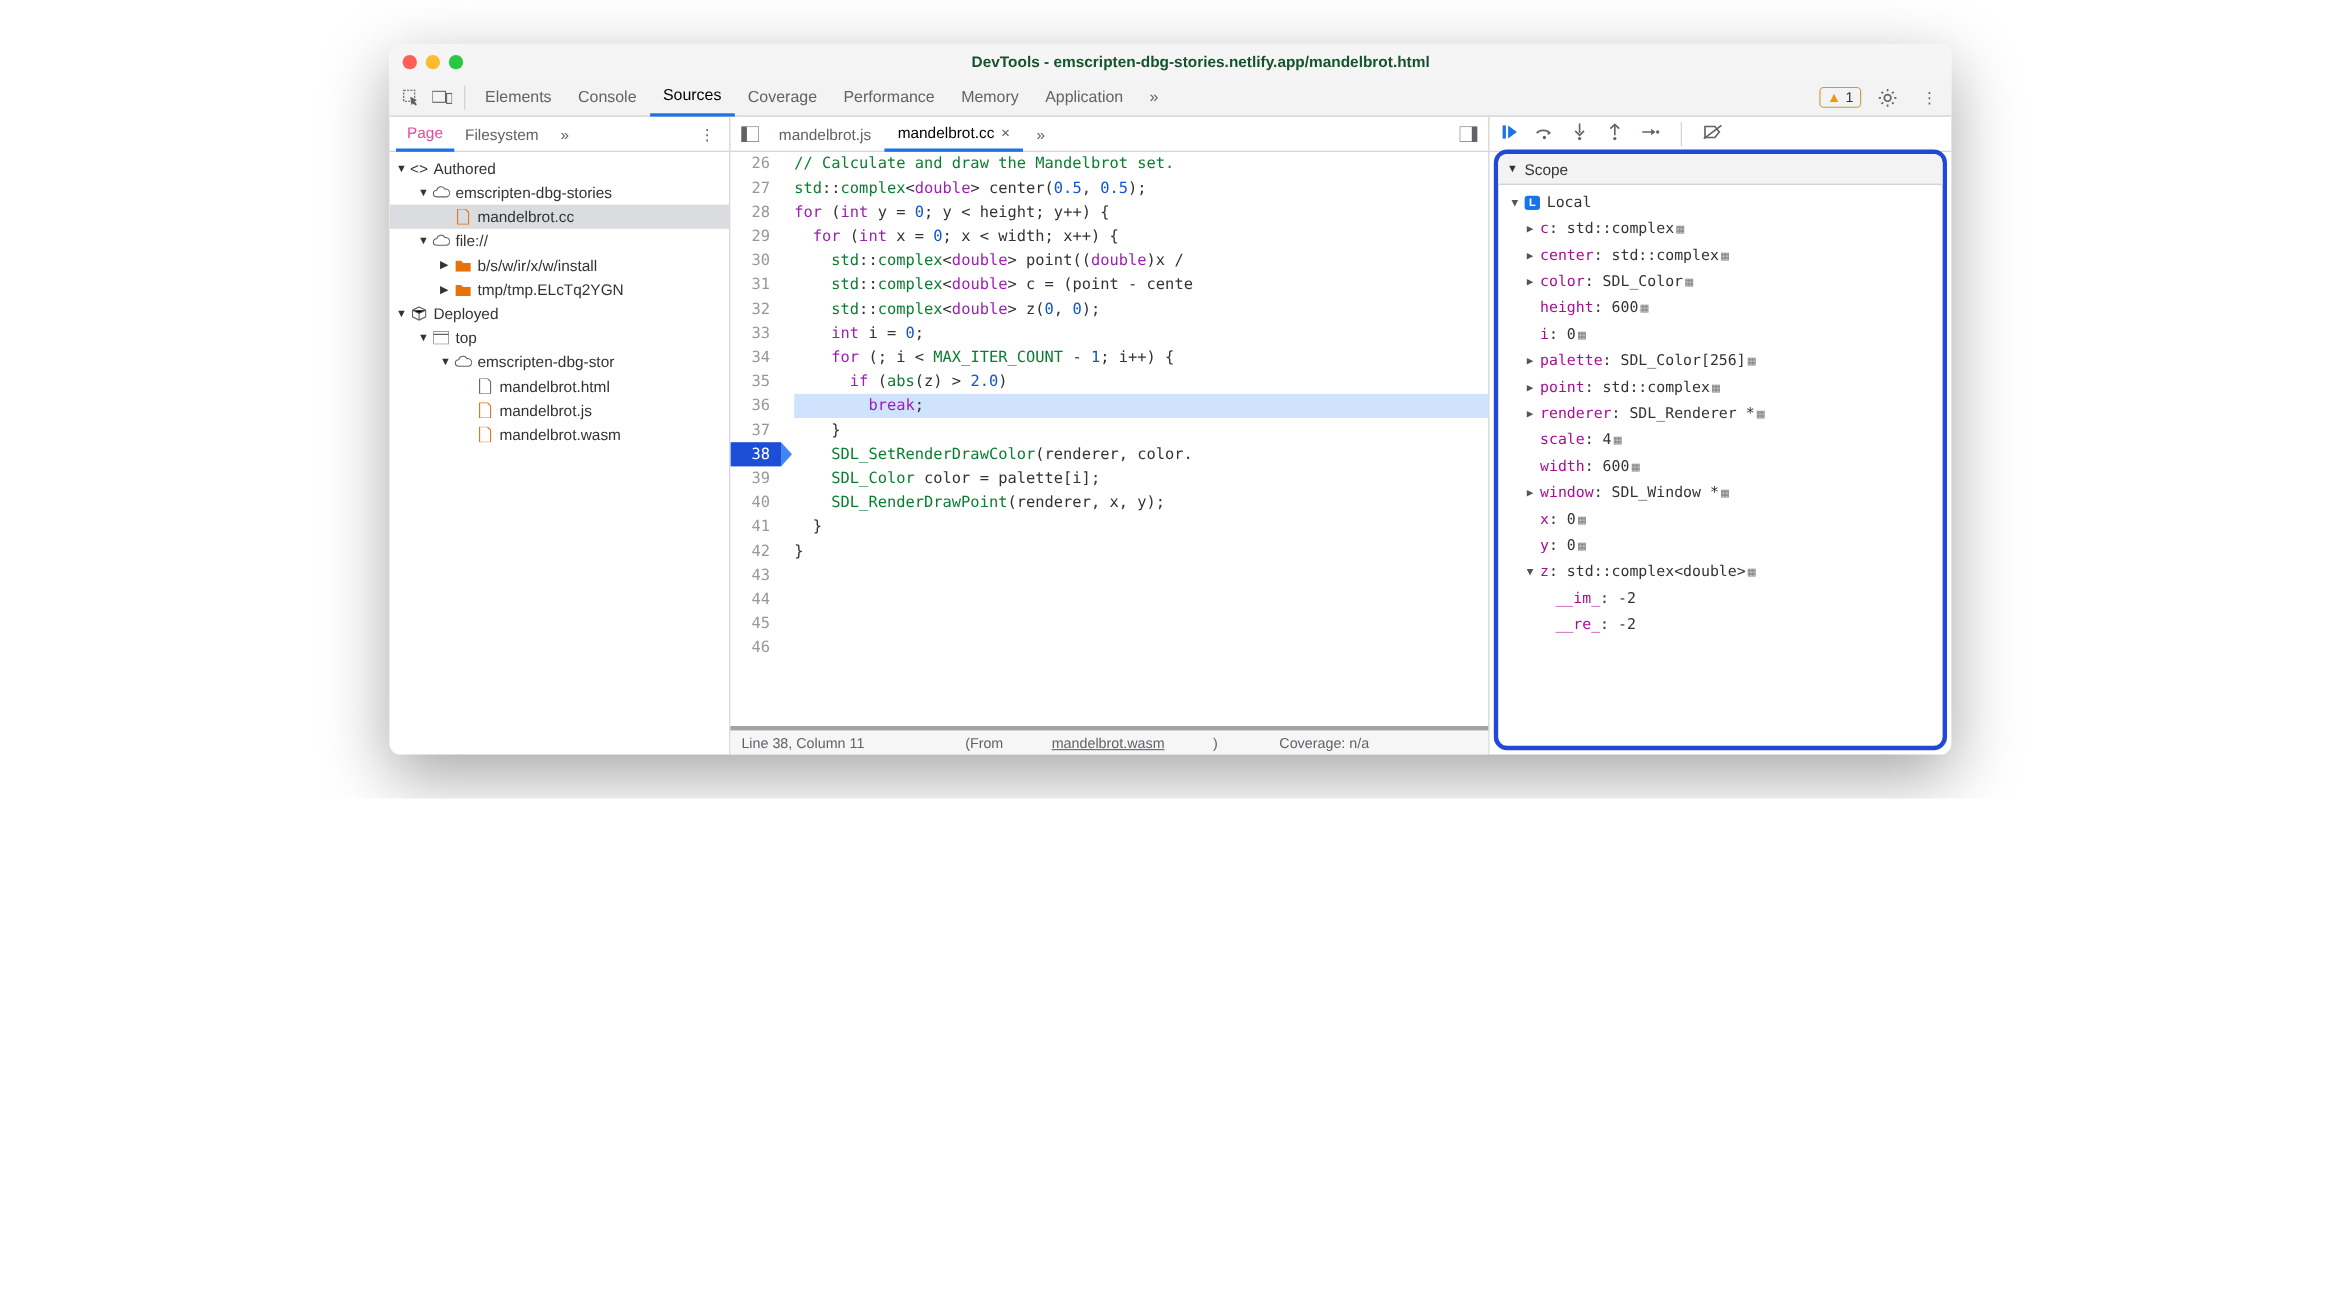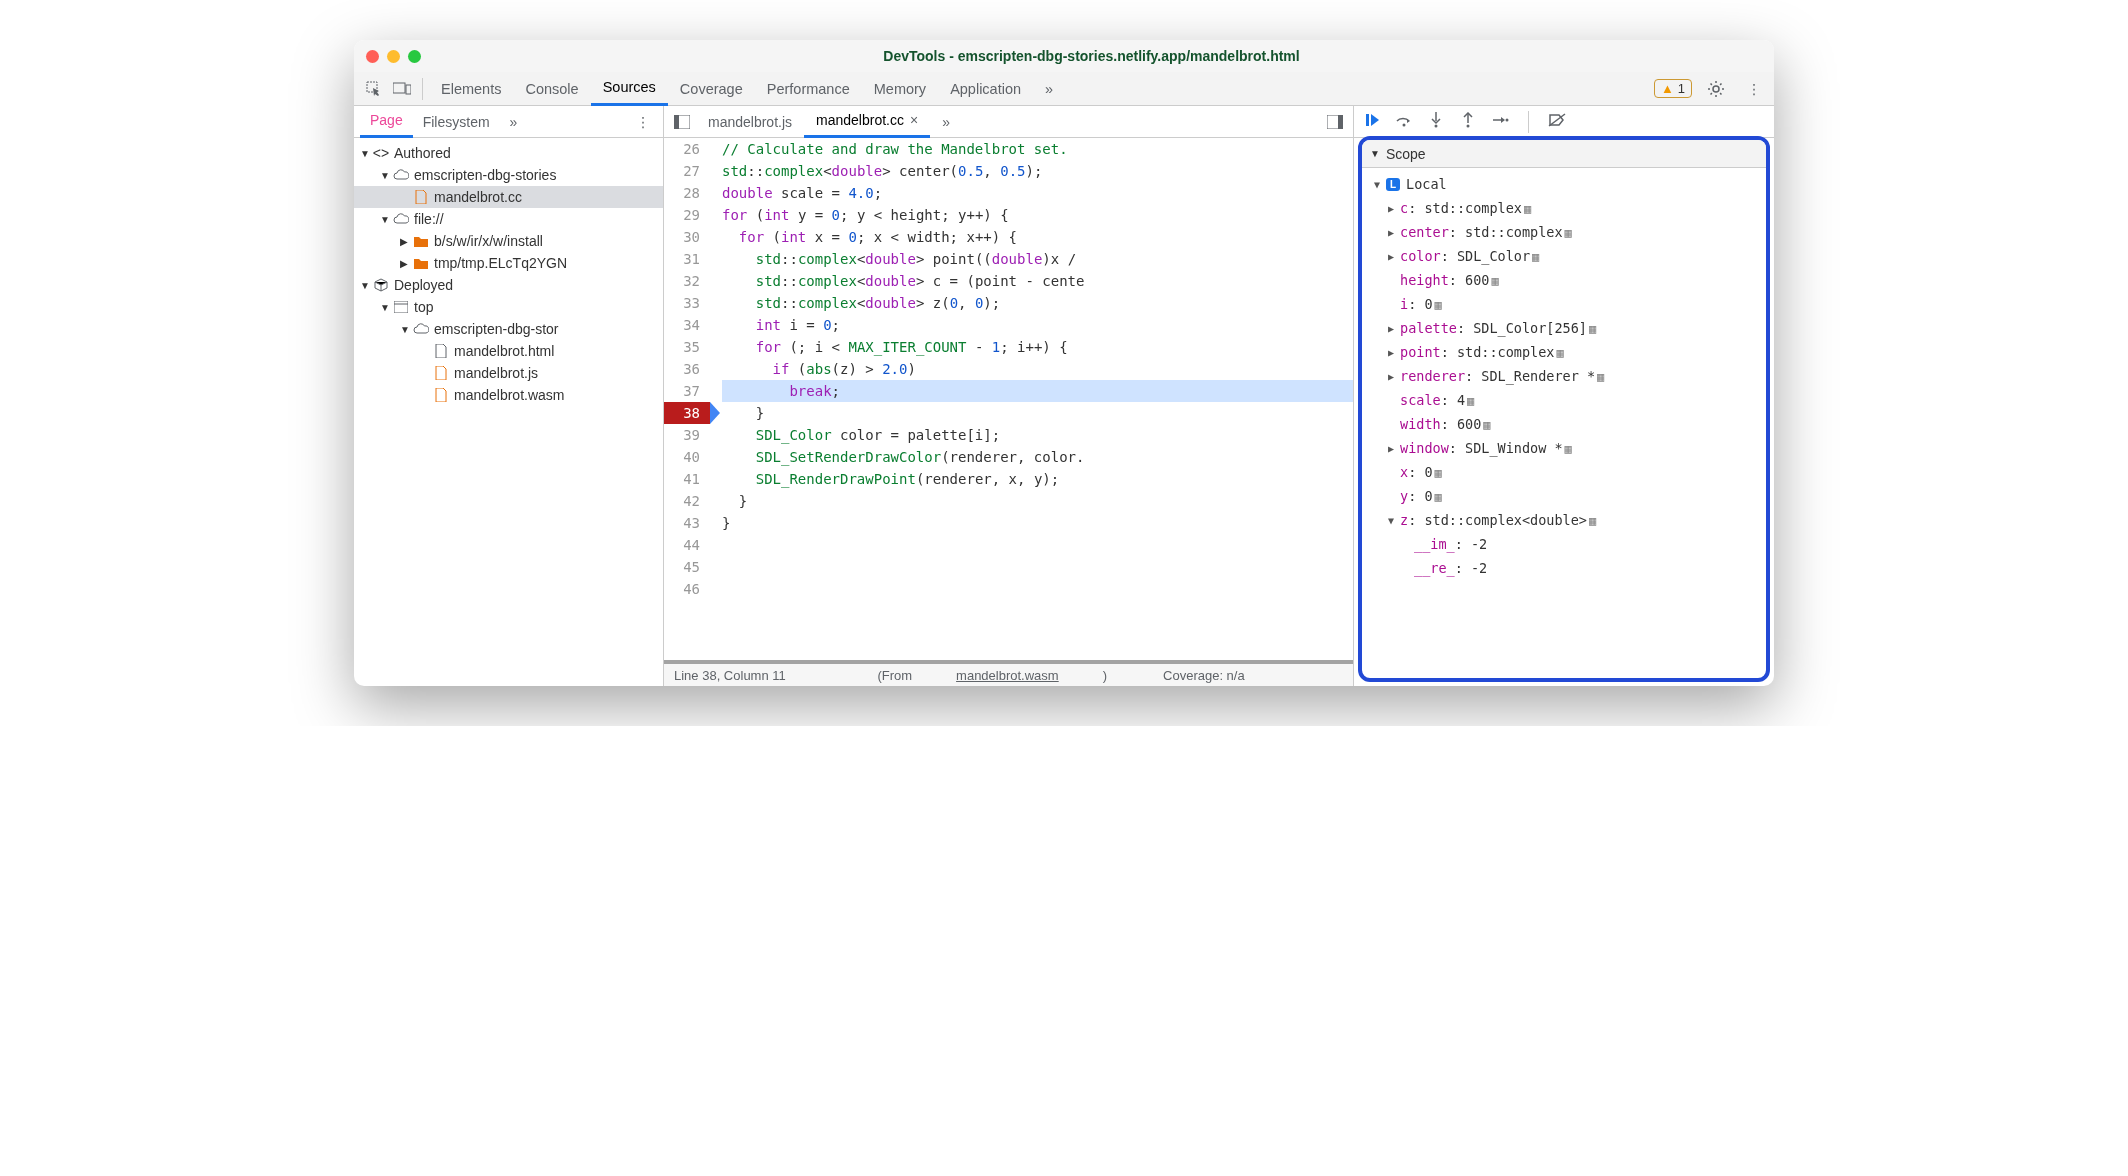--- a/index.html
+++ b/index.html
@@ -106,21 +106,21 @@
 .folder-orange { color: #e8710a; }
 .file-orange { color: #e8710a; }
 .file-grey { color: #5f6368; }
 .center { flex: 1; display: flex; flex-direction: column; border-right: 1px solid #ccc; }
 .file-tabs { display: flex; align-items: center; height: 32px; border-bottom: 1px solid #ccc; padding: 0 4px; }
 .file-tab { padding: 0 12px; height: 32px; display: flex; align-items: center; gap: 6px; color: #5f6368; cursor: pointer; font-size: 14px;}
 .file-tab.active { color: #000; border-bottom: 3px solid #1a73e8; }
 .file-tab .close { color: #5f6368; font-size: 14px; }
 .editor { flex: 1; display: flex; overflow: auto; font-family: Menlo, Monaco, Consolas, monospace; font-size: 14px; line-height: 22px; }
 .gutter { width: 46px; text-align: right; color: #989898; background: #fff; padding-right: 10px; }
-.gutter .bp { background: #b91c1c; color: #fff; position: relative; padding-right: 10px; margin-right: -10px; }
+.gutter .bp { background: #1d4ed8; color: #fff; position: relative; padding-right: 10px; margin-right: -10px; }
 .gutter .bp::after {
   content:""; position:absolute; right:-10px; top:0; border-top:11px solid transparent;
   border-bottom:11px solid transparent; border-left:10px solid #4285f4;
 }
 .code { flex: 1; white-space: pre; padding-left: 12px; overflow: hidden; }
 .code .hl { background: #cfe3ff; display: block; }
 .c-comment { color: #0a7e30; }
 .c-type { color: #0a7e30; }
 .c-key { color: #9d1fb3; }
 .c-num { color: #1155cc; }
@@ -347,33 +347,32 @@
             <div>40</div>
             <div>41</div>
             <div>42</div>
             <div>43</div>
             <div>44</div>
             <div>45</div>
             <div>46</div>
           </div>
         <div class="code" id="code"><span style="display: block;"><span class="c-comment">// Calculate and draw the Mandelbrot set.</span>
 </span><span style="display: block;"><span class="c-type">std</span>::<span class="c-type">complex</span>&lt;<span class="c-key">double</span>&gt; center(<span class="c-num">0.5</span>, <span class="c-num">0.5</span>);
-</span><span style="display: block;"><span class="c-key">double</span> scale = <span class="c-num">4.0</span>;
 </span><span style="display: block;"><span class="c-key">for</span> (<span class="c-key">int</span> y = <span class="c-num">0</span>; y &lt; height; y++) {
 </span><span style="display: block;">  <span class="c-key">for</span> (<span class="c-key">int</span> x = <span class="c-num">0</span>; x &lt; width; x++) {
 </span><span style="display: block;">    <span class="c-type">std</span>::<span class="c-type">complex</span>&lt;<span class="c-key">double</span>&gt; point((<span class="c-key">double</span>)x /
 </span><span style="display: block;">    <span class="c-type">std</span>::<span class="c-type">complex</span>&lt;<span class="c-key">double</span>&gt; c = (point - cente
 </span><span style="display: block;">    <span class="c-type">std</span>::<span class="c-type">complex</span>&lt;<span class="c-key">double</span>&gt; z(<span class="c-num">0</span>, <span class="c-num">0</span>);
 </span><span style="display: block;">    <span class="c-key">int</span> i = <span class="c-num">0</span>;
 </span><span style="display: block;">    <span class="c-key">for</span> (; i &lt; <span class="c-type">MAX_ITER_COUNT</span> - <span class="c-num">1</span>; i++) {
 </span><span style="display: block;">      <span class="c-key">if</span> (<span class="c-type">abs</span>(z) &gt; <span class="c-num">2.0</span>)
 </span><span class="hl" style="display: block;">        <span class="c-key">break</span>;
 </span><span style="display: block;">    }
+</span><span style="display: block;">    <span class="c-type">SDL_SetRenderDrawColor</span>(renderer, color.
 </span><span style="display: block;">    <span class="c-type">SDL_Color</span> color = palette[i];
-</span><span style="display: block;">    <span class="c-type">SDL_SetRenderDrawColor</span>(renderer, color.
 </span><span style="display: block;">    <span class="c-type">SDL_RenderDrawPoint</span>(renderer, x, y);
 </span><span style="display: block;">  }
 </span><span style="display: block;">}
 </span><span style="display: block;">
 </span></div>
       </div>
       <div class="statusbar">
         <span>Line 38, Column 11</span>&nbsp;
         <span>(From </span>
         <a href="#">mandelbrot.wasm</a>

